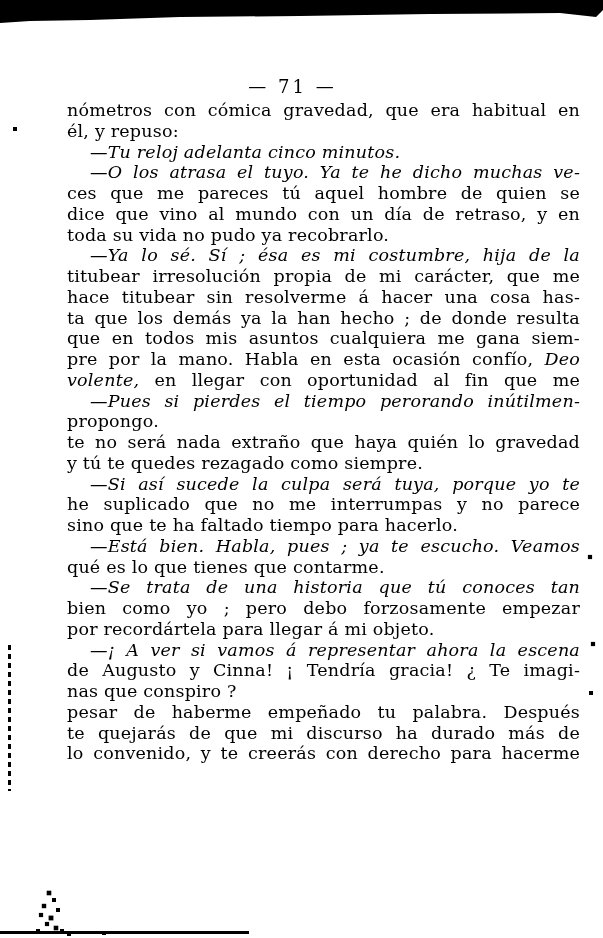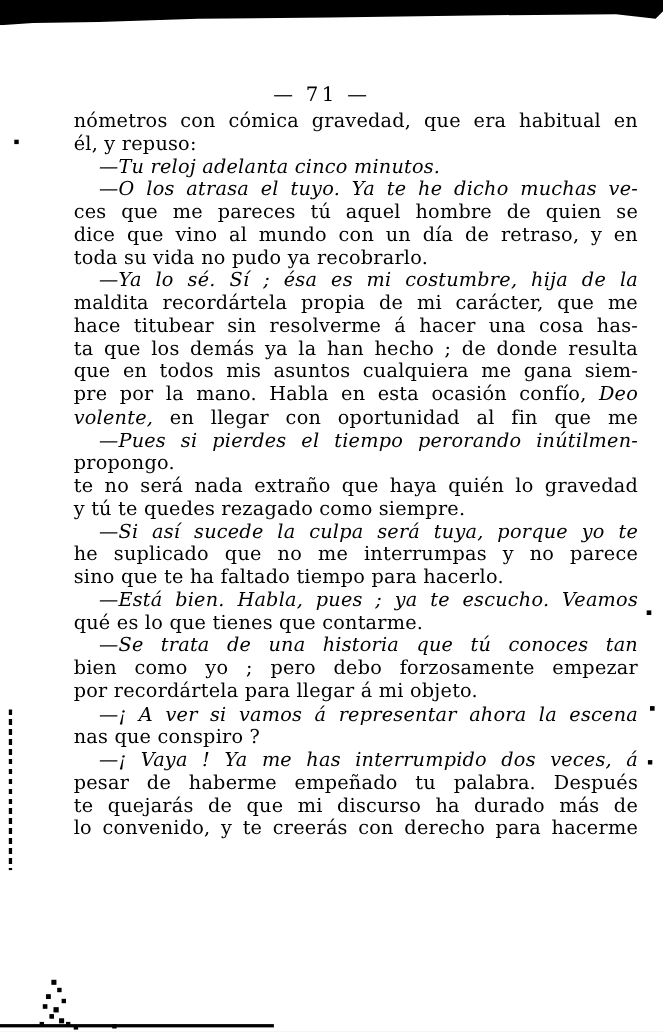--- a/index.html
+++ b/index.html
@@ -84,41 +84,41 @@
   <div class="page-number">— 71 —</div>
   <div class="text-block">
       <div class="line justify"><span>nómetros con cómica gravedad, que era habitual en</span></div>
       <div class="line"><span>él, y repuso:</span></div>
       <div class="line indent"><span>—Tu reloj adelanta cinco minutos.</span></div>
       <div class="line indent justify"><span>—O los atrasa el tuyo. Ya te he dicho muchas ve-</span></div>
       <div class="line justify"><span>ces que me pareces tú aquel hombre de quien se</span></div>
       <div class="line justify"><span>dice que vino al mundo con un día de retraso, y en</span></div>
       <div class="line"><span>toda su vida no pudo ya recobrarlo.</span></div>
       <div class="line indent justify"><span>—Ya lo sé. Sí ; ésa es mi costumbre, hija de la</span></div>
-      <div class="line justify"><span>maldita recordártela propia de mi carácter, que me</span></div>
+      <div class="line justify"><span>titubear irresolución propia de mi carácter, que me</span></div>
       <div class="line justify"><span>hace titubear sin resolverme á hacer una cosa has-</span></div>
       <div class="line justify"><span>ta que los demás ya la han hecho ; de donde resulta</span></div>
       <div class="line justify"><span>que en todos mis asuntos cualquiera me gana siem-</span></div>
       <div class="line justify"><span>pre por la mano. Habla en esta ocasión confío, </span><i>Deo</i></div>
       <div class="line justify"><i>volente,</i><span> en llegar con oportunidad al fin que me</span></div>
       <div class="line indent justify"><span>—Pues si pierdes el tiempo perorando inútilmen-</span></div>
       <div class="line"><span>propongo.</span></div>
       <div class="line justify"><span>te no será nada extraño que haya quién lo gravedad</span></div>
       <div class="line"><span>y tú te quedes rezagado como siempre.</span></div>
       <div class="line indent justify"><span>—Si así sucede la culpa será tuya, porque yo te</span></div>
       <div class="line justify"><span>he suplicado que no me interrumpas y no parece</span></div>
       <div class="line"><span>sino que te ha faltado tiempo para hacerlo.</span></div>
       <div class="line indent justify"><span>—Está bien. Habla, pues ; ya te escucho. Veamos</span></div>
       <div class="line"><span>qué es lo que tienes que contarme.</span></div>
       <div class="line indent justify"><span>—Se trata de una historia que tú conoces tan</span></div>
       <div class="line justify"><span>bien como yo ; pero debo forzosamente empezar</span></div>
       <div class="line"><span>por recordártela para llegar á mi objeto.</span></div>
       <div class="line indent justify"><span>—¡ A ver si vamos á representar ahora la escena</span></div>
+      <div class="line justify"><span>de Augusto y Cinna! ¡ Tendría gracia! ¿ Te imagi-</span></div>
       <div class="line"><span>nas que conspiro ?</span></div>
-      <div class="line indent justify"><span>—¡ Vaya ! Ya me has interrumpido dos veces, á</span></div>
       <div class="line justify"><span>pesar de haberme empeñado tu palabra. Después</span></div>
       <div class="line justify"><span>te quejarás de que mi discurso ha durado más de</span></div>
       <div class="line justify"><span>lo convenido, y te creerás con derecho para hacerme</span></div>
     </div>
   <div class="left-mark"></div>
   <div class="speckles"></div>
   <div class="bottom-line"></div>
 </div>
 
 </body></html>

